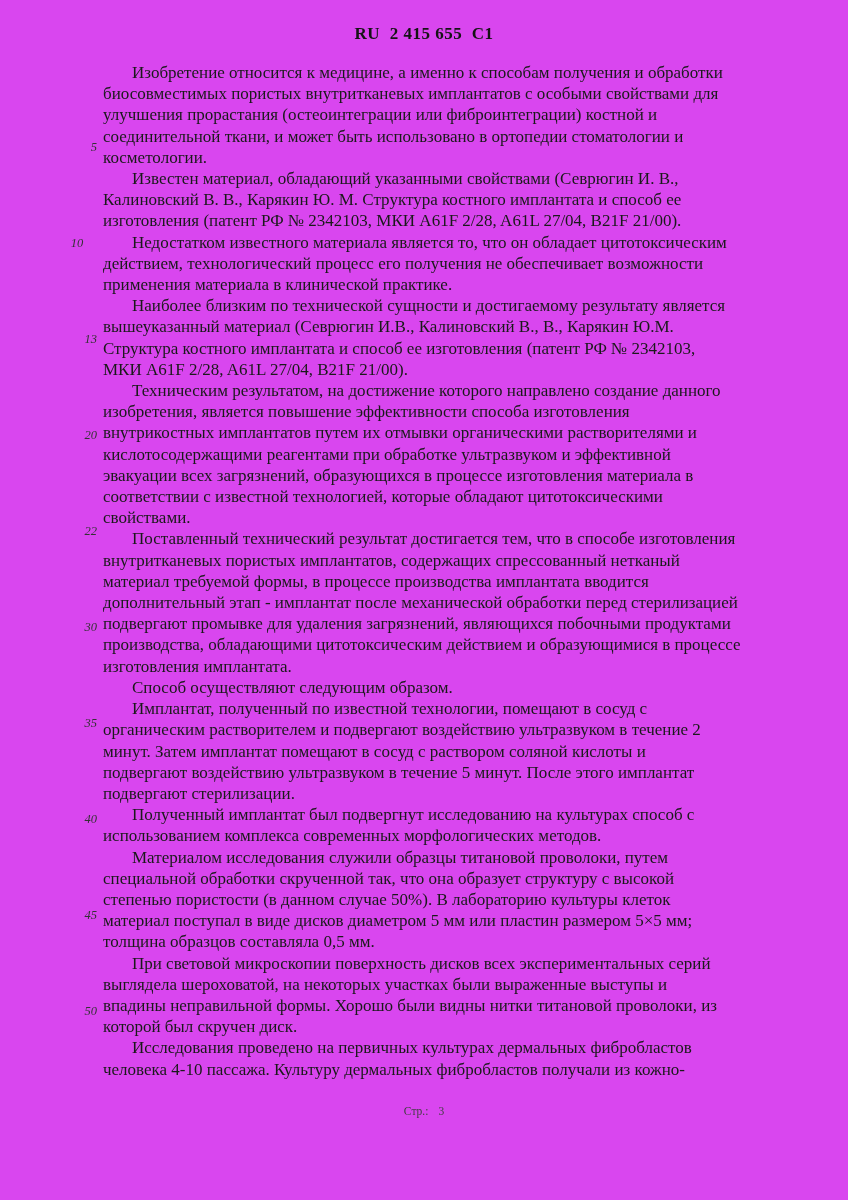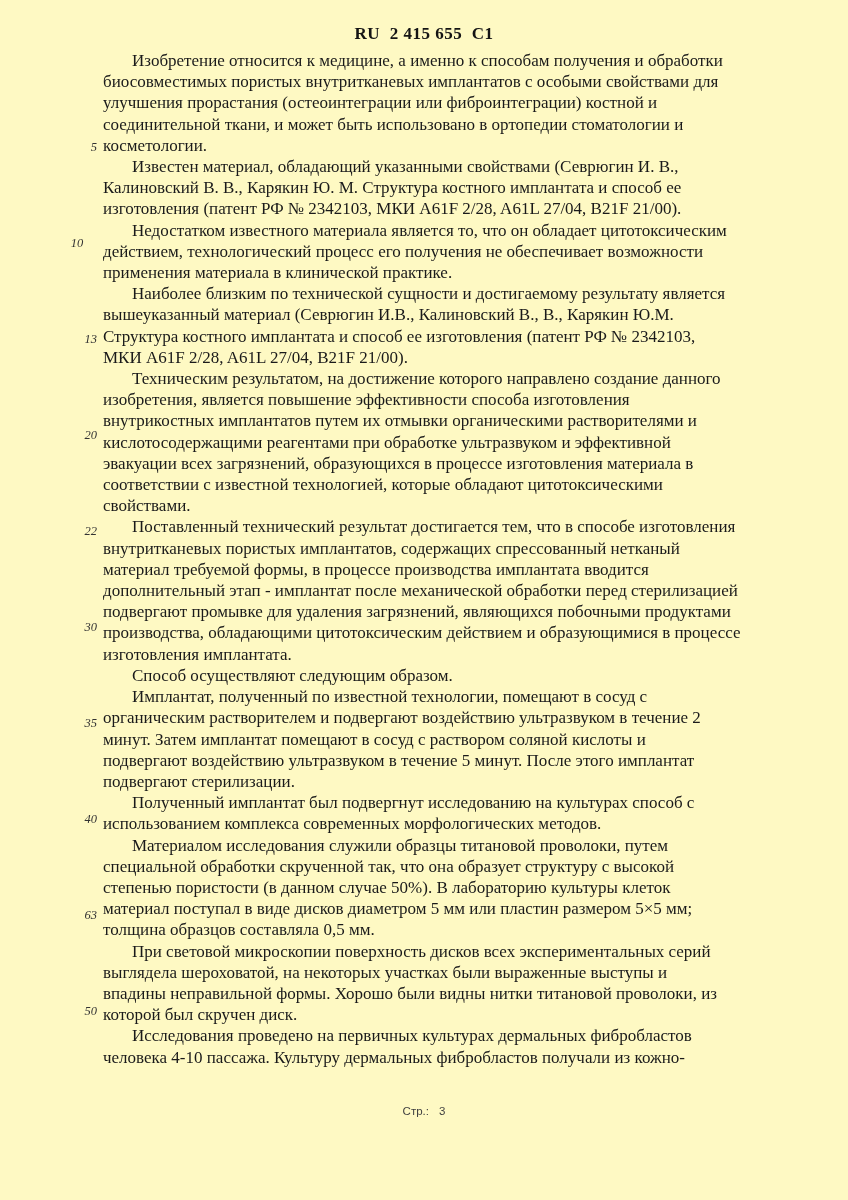--- a/index.html
+++ b/index.html
@@ -4,41 +4,41 @@
 <style>
   html, body {
     margin: 0;
     padding: 0;
     background: #ffffff;
   }
   .page {
     position: relative;
     width: 848px;
     height: 1200px;
-    background: #fef9c3;
+    background: #d946ef;
     overflow: hidden;
     font-family: "Liberation Serif", "DejaVu Serif", serif;
     color: #1a1a1a;
   }
   .doc-number {
     position: absolute;
     top: 24px;
     left: 0;
     width: 848px;
     text-align: center;
     font-size: 17px;
     font-weight: bold;
     letter-spacing: 0.5px;
     white-space: pre;
     color: #141414;
   }
   .body-text {
     position: absolute;
     left: 103px;
-    top: 50px;
+    top: 62px;
     width: 700px;
     font-size: 17px;
     line-height: 21.2px;
   }
   .para {
     margin: 0;
     padding: 0;
     white-space: pre;
     text-indent: 29px;
   }
@@ -58,21 +58,21 @@
     font-style: italic;
     color: #333333;
     line-height: 14px;
   }
   .footer {
     position: absolute;
     top: 1105px;
     left: 0;
     width: 848px;
     text-align: center;
-    font-family: Liberation Sans, sans-serif;
+    font-family: Liberation Serif, serif;
     font-size: 11.5px;
     color: #3f3f3f;
   }
   .footer .page-num {
     margin-left: 10px;
   }
 </style>
 </head>
 <body>
 
@@ -82,21 +82,21 @@
 
   <div class="line-number-column">
       <div class="line-num" style="top: 140px;">5</div>
       <div class="line-num" style="top: 236px; text-align: center;">10</div>
       <div class="line-num" style="top: 332px;">13</div>
       <div class="line-num" style="top: 428px;">20</div>
       <div class="line-num" style="top: 524px;">22</div>
       <div class="line-num" style="top: 620px;">30</div>
       <div class="line-num" style="top: 716px;">35</div>
       <div class="line-num" style="top: 812px;">40</div>
-      <div class="line-num" style="top: 908px;">63</div>
+      <div class="line-num" style="top: 908px;">45</div>
       <div class="line-num" style="top: 1004px;">50</div>
     </div>
 
   <div class="body-text">
       <p class="para">Изобретение относится к медицине, а именно к способам получения и обработки
 биосовместимых пористых внутритканевых имплантатов с особыми свойствами для
 улучшения прорастания (остеоинтеграции или фиброинтеграции) костной и
 соединительной ткани, и может быть использовано в ортопедии стоматологии и
 косметологии.</p>
       <p class="para">Известен материал, обладающий указанными свойствами (Севрюгин И. В.,

